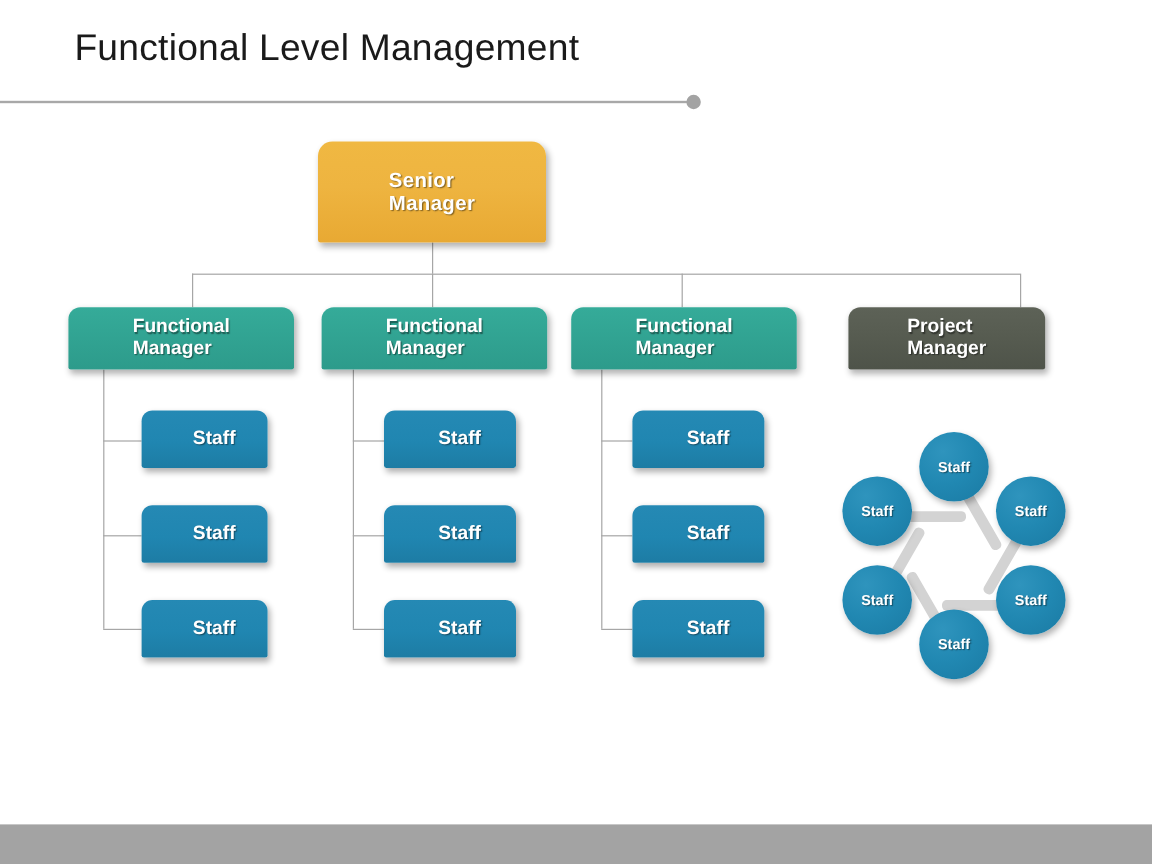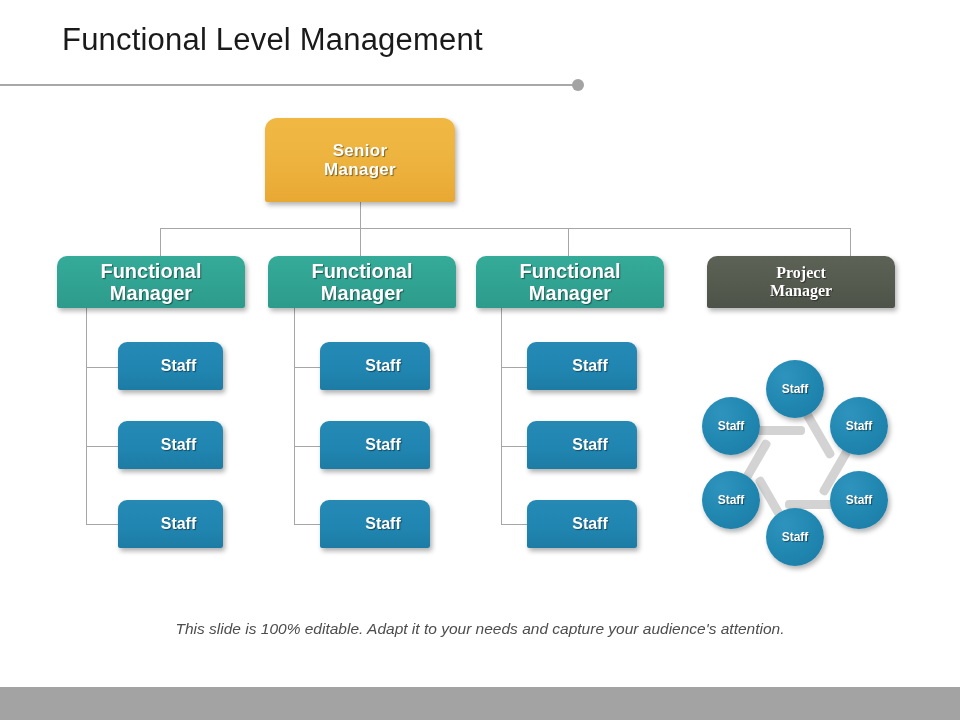--- a/index.html
+++ b/index.html
@@ -56,41 +56,40 @@
   }
   .conn.v { width: 1px; }
   .conn.h { height: 1px; }
 
   
   .node {
     position: absolute;
     display: flex;
     align-items: center;
     justify-content: center;
-    text-align: center;
     color: #ffffff;
     font-weight: bold;
     line-height: 1.12;
     box-sizing: border-box;
     text-shadow: 1px 1px 1px rgba(0,0,0,0.45);
   }
 
   .senior {
     border-radius: 12px 12px 2px 2px;
     background: linear-gradient(180deg, #f0b842 0%, #eeb440 45%, #e8a933 100%);
     box-shadow: 2px 3px 5px rgba(0,0,0,0.30);
     font-size: 17px;
     letter-spacing: 0.3px;
   }
 
   .fmgr {
     border-radius: 10px 10px 2px 2px;
     background: linear-gradient(180deg, #35ab99 0%, #31a392 50%, #2d9b8b 100%);
     box-shadow: 2px 3px 5px rgba(0,0,0,0.30);
-    font-size: 20px;
+    font-size: 16px;
   }
 
   .pmgr {
     border-radius: 10px 10px 2px 2px;
     background: linear-gradient(180deg, #5d6257 0%, #565b50 50%, #4e5349 100%);
     box-shadow: 2px 3px 5px rgba(0,0,0,0.30);
     font-size: 16px;
   }
 
   .staff {
@@ -208,21 +207,21 @@
     </div>
   </div>
 
   <div class="node fmgr" style="left:476px; top:256px; width:188px; height:52px;">
     <div>
       <div>Functional</div>
       <div>Manager</div>
     </div>
   </div>
 
-  <div class="node pmgr" style="left:707px; top:256px; width:188px; height:52px;font-family:Liberation Serif, serif;">
+  <div class="node pmgr" style="left:707px; top:256px; width:164px; height:52px;">
     <div>
       <div>Project</div>
       <div>Manager</div>
     </div>
   </div>
 
   <div class="node staff" style="left:118px; top:342px; width:105px; height:48px;">
     <span>Staff</span>
   </div>
   <div class="node staff" style="left:118px; top:421px; width:105px; height:48px;">
@@ -274,16 +273,15 @@
       <span>Staff</span>
     </div>
     <div class="circle" style="left:18px; top:137px;">
       <span>Staff</span>
     </div>
     <div class="circle" style="left:18px; top:63px;">
       <span>Staff</span>
     </div>
   </div>
 
-  <div class="footer-note">This slide is 100% editable. Adapt it to your needs and capture your audience's attention.</div>
   <div class="bottom-bar"></div>
 
 </div>
 
 </body></html>

